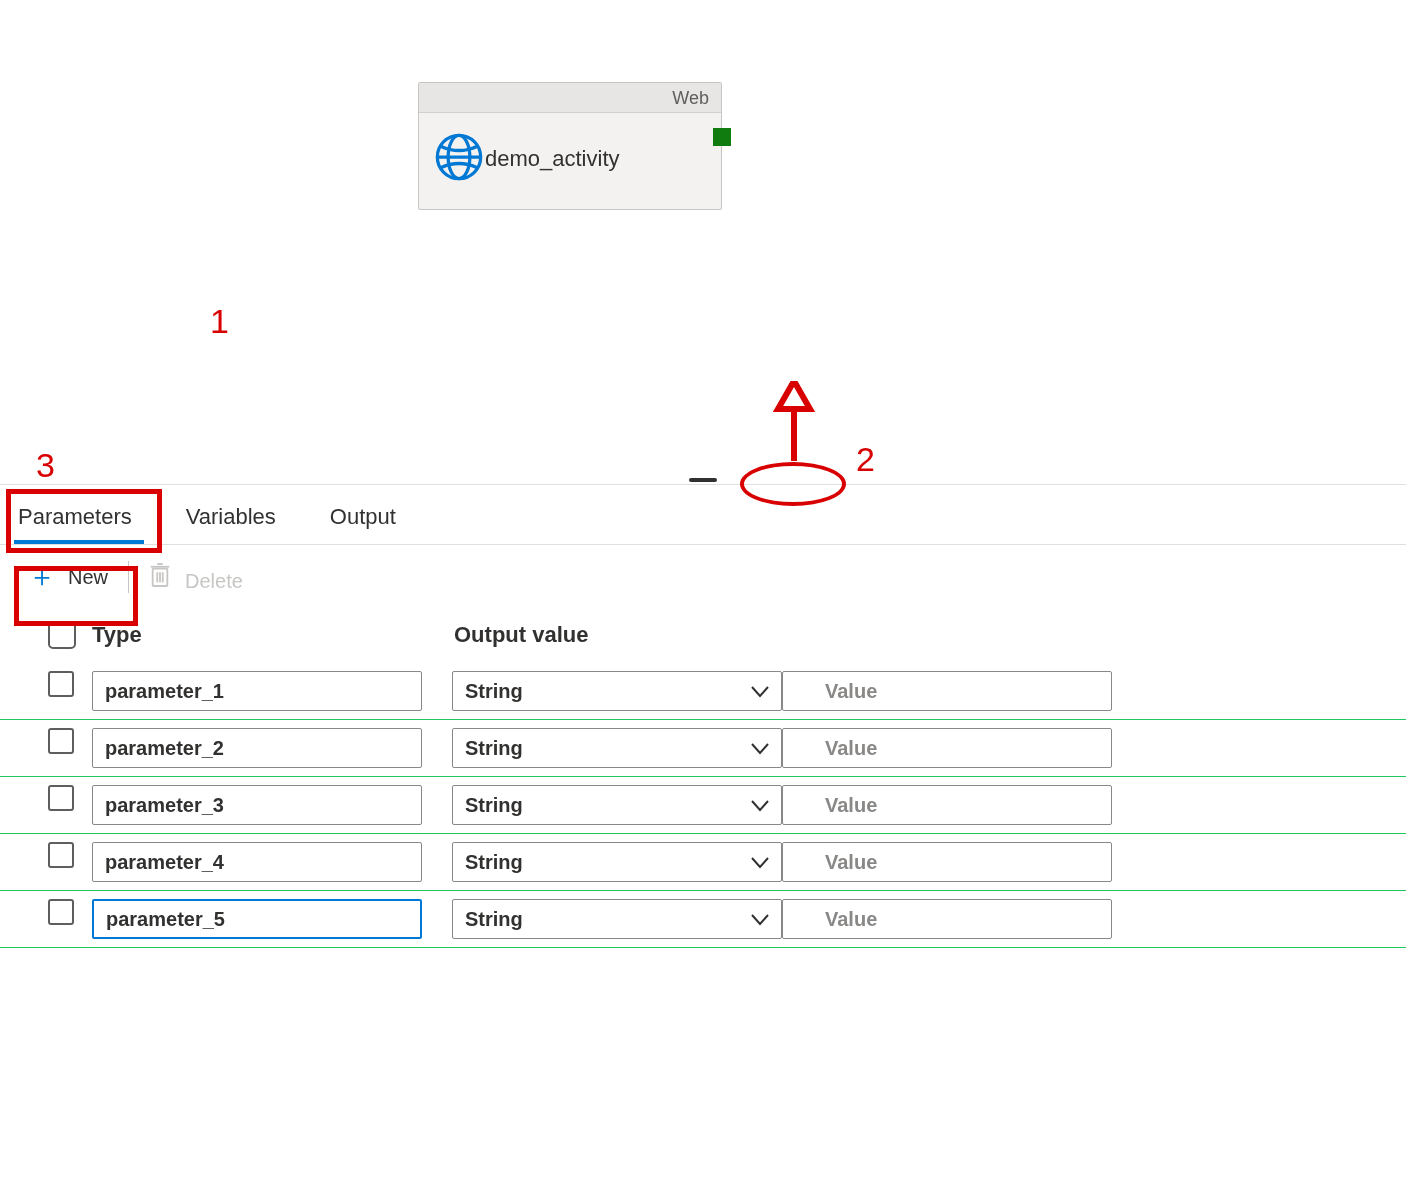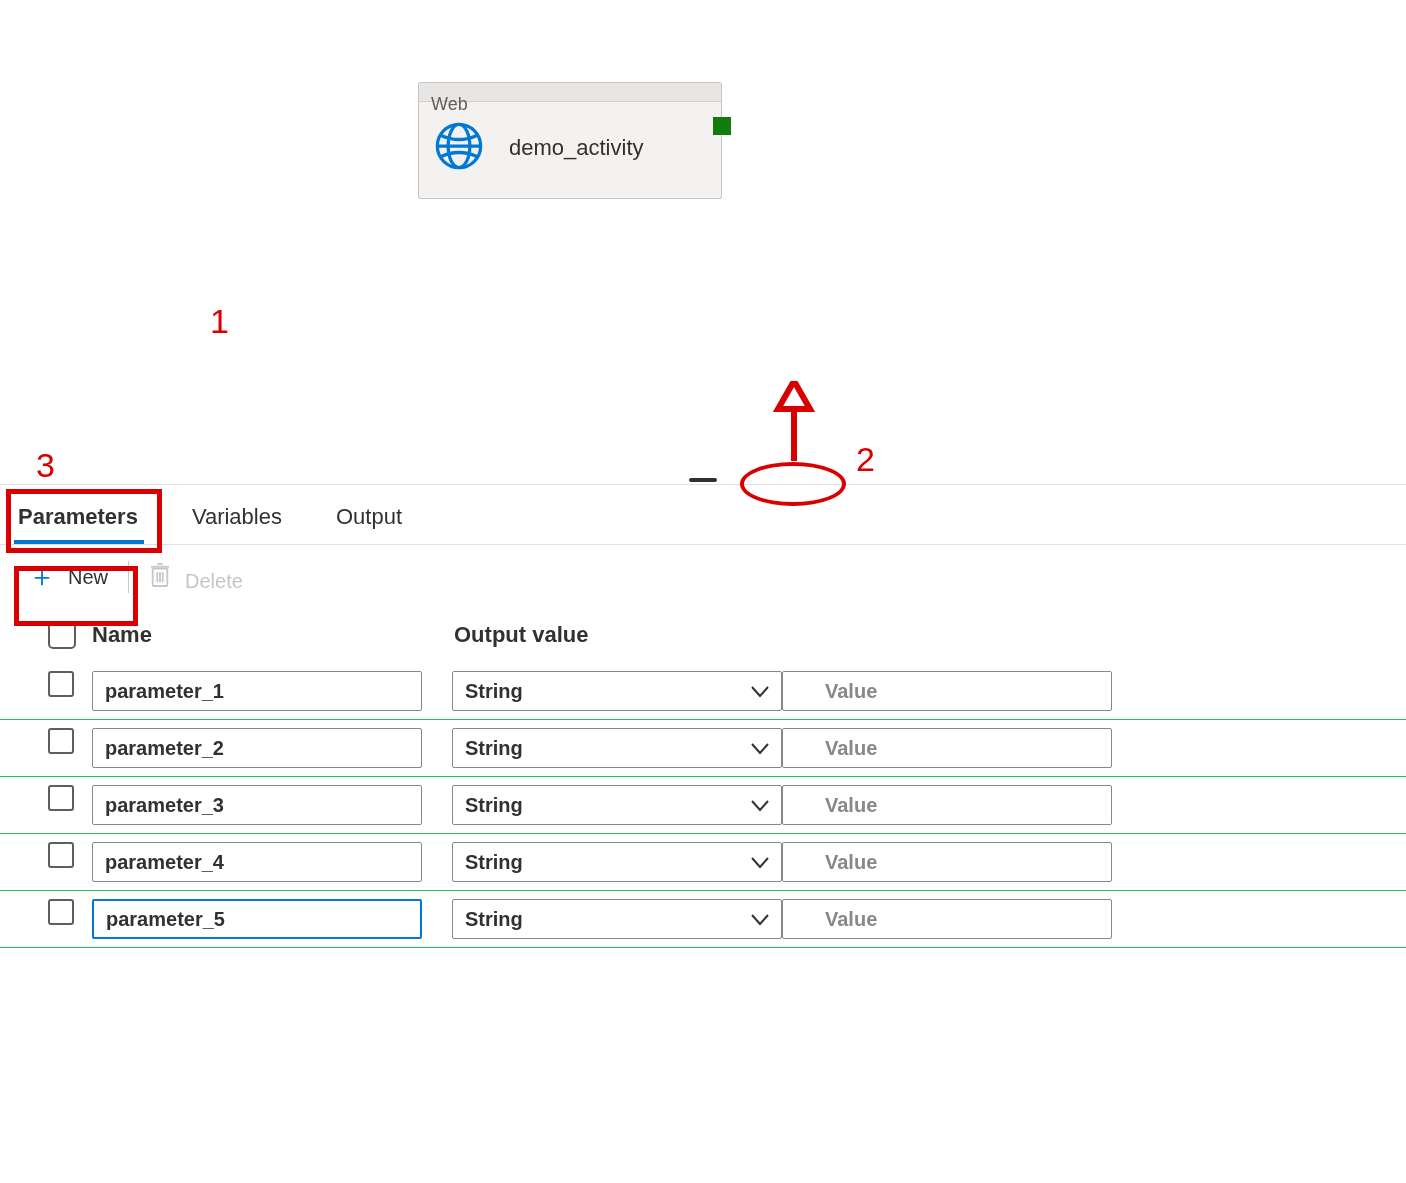--- a/index.html
+++ b/index.html
@@ -5,31 +5,32 @@
   * { box-sizing: border-box; }
   html, body { margin:0; padding:0; width:1406px; height:1183px; font-family:"Segoe UI",Arial,sans-serif; background:#ffffff; color:#323130; }
 
   
   .canvas { position:relative; height:485px; border-bottom:1px solid #e1dfdd; }
   .activity-node {
     position:absolute; left:418px; top:82px; width:304px;
     border:1px solid #c8c6c4; background:#f3f2f1; border-radius:2px;
   }
   .activity-header {
-    height:19px; line-height:30px; padding:6px 12px 0 12px;
+    height:30px; line-height:30px; padding:0 12px 0 12px;
     font-size:18px; color:#605e5c; background:#e8e6e4;
     border-bottom:1px solid #d2d0ce;
+    text-align:right;
   }
   .activity-body {
     display:flex; align-items:center; padding:18px 14px 22px 14px;
     position:relative;
   }
   .globe-icon svg { width:52px; height:52px; }
   .activity-name {
-    font-size:22px; color:#323130; margin-left:24px;
+    font-size:22px; color:#323130; 
   }
   .port-success {
     position:absolute; right:-10px; top:15px;
     width:18px; height:18px; background:#107c10;
   }
 
   
   .anno {
     position:absolute; color:#d80000; font-size:34px; font-weight:500;
   }
@@ -52,21 +53,21 @@
 
   
   .tabs {
     display:flex; align-items:flex-end; height:60px;
     border-bottom:1px solid #e1dfdd; padding:0 14px;
   }
   .tab {
     font-size:22px; color:#323130; padding:14px 20px 14px 4px;
     margin-right:30px; cursor:pointer;
   }
-  .tab.active { font-weight:700; }
+  .tab.active { font-weight:400; }
   .tab-underline {
     position:absolute; height:4px; background:#0078d4;
   }
 
   
   .toolbar {
     display:flex; align-items:center; padding:16px 20px 18px 28px;
   }
   .btn-new {
     display:flex; align-items:center; font-size:20px; color:#323130;
@@ -176,21 +177,21 @@
     </span>
     <span>Delete</span>
   </div>
 </div>
 
 <span class="anno-box" style="left:14px; top:566px; width:124px; height:60px;"></span>
 
 <div class="param-table">
   <div class="header-row">
     <span class="header-checkbox"></span>
-    <span class="col-name">Name</span>
+    <span class="col-name">Type</span>
     <span class="col-def">Output value</span>
   </div>
   <div id="rows">
       <div class="data-row">
         <span class="checkbox"></span>
         <span class="name-input">parameter_1</span>
         <span class="type-select">
           <span>String</span>
           <span class="chevron"><svg viewBox="0 0 18 12">
               <path d="M1 1 L9 10 L17 1" fill="none" stroke="#323130" stroke-width="2"></path>

